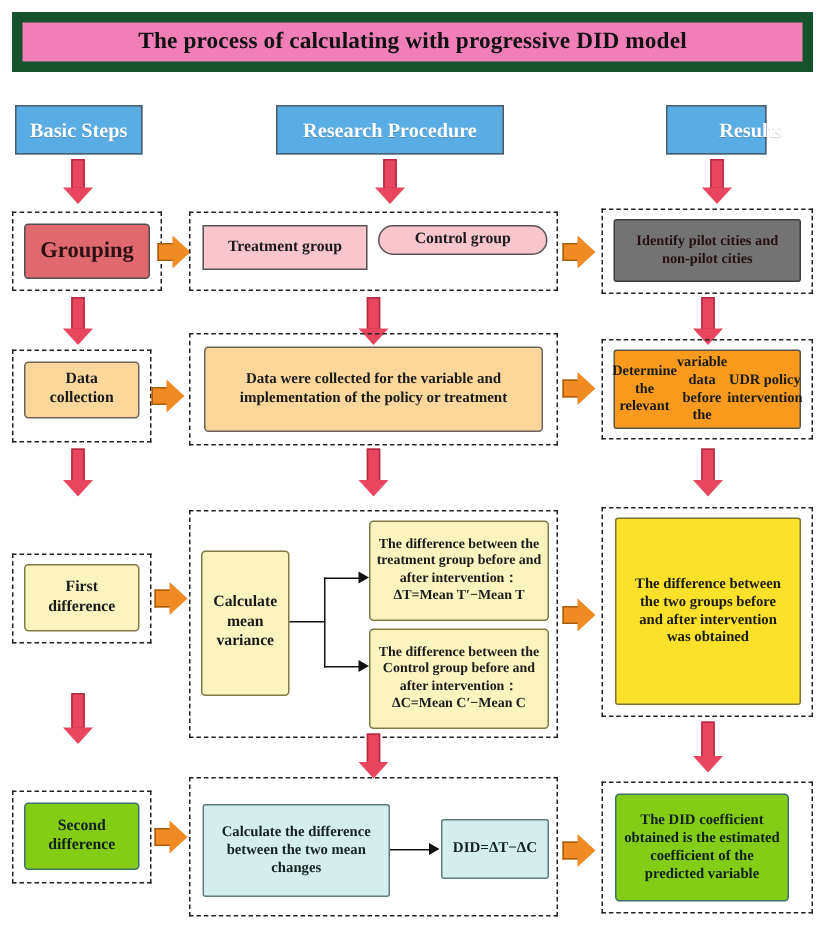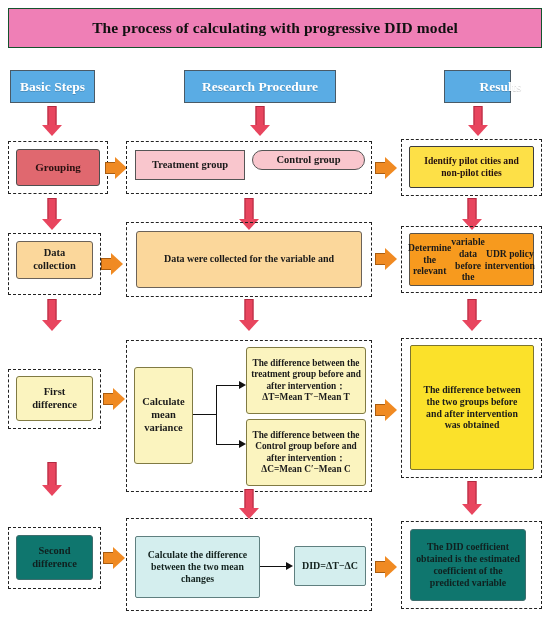--- a/index.html
+++ b/index.html
@@ -6,21 +6,21 @@
   body{
     width:550px;height:618px;position:relative;overflow:hidden;
     font-family:"Liberation Serif","DejaVu Serif",serif;
     color:#1a1a1a;
   }
   .abs{position:absolute;box-sizing:border-box;}
 
   
   .title-bar{
     left:8px;top:8px;width:534px;height:40px;
-    background:#ef7fb6;border:1px solid #14532d;
+    background:#ef7fb6;border:7px solid #14532d;
     display:flex;align-items:center;justify-content:center;
     font-weight:bold;font-size:15.5px;color:#111;
     letter-spacing:.1px;
   }
 
   
   .hdr{
     background:#5aacE4;border:1.5px solid #4a5a66;
     display:flex;align-items:center;justify-content:center;
     color:#ffffff;font-weight:bold;font-size:13.5px;
@@ -33,26 +33,26 @@
   
   .node{
     border:1.4px solid #5a5a5a;
     display:flex;align-items:center;justify-content:center;
     text-align:center;font-weight:bold;line-height:1.22;
     padding:2px 4px;
   }
   .node span{display:block;}
   .r-red    {background:#e0686f;color:#2b1111;border-color:#4f4f4f;border-radius:3px;}
   .r-pink   {background:#f9c6cd;color:#1a1a1a;border-color:#555;}
-  .r-brred  {background:#fde047;color:#241010;border-color:#3d3d3d;border-radius:2px;}
+  .r-brred  {background:#737373;color:#241010;border-color:#3d3d3d;border-radius:2px;}
   .r-yelbox {background:#fbd79b;color:#1a1a1a;border-color:#6b6258;border-radius:3px;}
   .r-orange {background:#f79a1e;color:#1a1a1a;border-color:#5a5348;border-radius:2px;}
   .r-cream  {background:#fbf4bf;color:#1a1a1a;border-color:#807a43;border-radius:3px;}
   .r-yellow {background:#fbe12a;color:#1a1a1a;border-color:#7d7530;border-radius:2px;}
-  .r-teal   {background:#0f766e;color:#10201f;border-color:#3f6e6e;border-radius:3px;}
+  .r-teal   {background:#84cc16;color:#10201f;border-color:#3f6e6e;border-radius:3px;}
   .r-ltteal {background:#d4eeee;color:#14231f;border-color:#5f7f7f;border-radius:2px;}
 
   
   
   .vdown{width:20px;}
   .vdown .shaft{
     position:absolute;left:50%;transform:translateX(-50%);
     top:0;width:9px;background:#e8455e;border:1px solid #b02a40;
     box-sizing:border-box;
   }
@@ -100,21 +100,21 @@
 <div class="abs vdown" style="left:250px;top:106px;width:20px;height:32px;">
   <div class="shaft" style="height:20px;"></div>
     <div class="head" style="top:19px;"></div>
 </div>
 <div class="abs vdown" style="left:468px;top:106px;width:20px;height:32px;">
   <div class="shaft" style="height:20px;"></div>
     <div class="head" style="top:19px;"></div>
 </div>
 
 <div class="abs dashed" style="left:8px;top:141px;width:100px;height:53px;"></div>
-<div class="abs node r-red" style="left:16px;top:149px;width:84px;height:37px;font-size:11px;">
+<div class="abs node r-red" style="left:16px;top:149px;width:84px;height:37px;font-size:15px;">
   <span>Grouping</span>
 </div>
 
 <div class="abs hright" style="left:105px;top:157px;">
   <div class="body"></div>
     <div class="head"></div>
 </div>
 
 <div class="abs dashed" style="left:126px;top:141px;width:246px;height:53px;"></div>
 <div class="abs node r-pink" style="left:135px;top:150px;width:110px;height:30px;font-size:10.5px;">
@@ -155,20 +155,21 @@
 </div>
 
 <div class="abs hright" style="left:101px;top:253px;">
   <div class="body"></div>
     <div class="head"></div>
 </div>
 
 <div class="abs dashed" style="left:126px;top:222px;width:246px;height:75px;"></div>
 <div class="abs node r-yelbox" style="left:136px;top:231px;width:226px;height:57px;font-size:10px;flex-direction:column;">
   <span>Data were collected for the variable and</span>
+  <span>implementation of the policy or treatment</span>
 </div>
 
 <div class="abs hright" style="left:375px;top:248px;">
   <div class="body"></div>
     <div class="head"></div>
 </div>
 
 <div class="abs dashed" style="left:401px;top:226px;width:141px;height:67px;"></div>
 <div class="abs node r-orange" style="left:409px;top:233px;width:125px;height:53px;font-size:9.6px;flex-direction:row;">
   <span>Determine the relevant</span>

